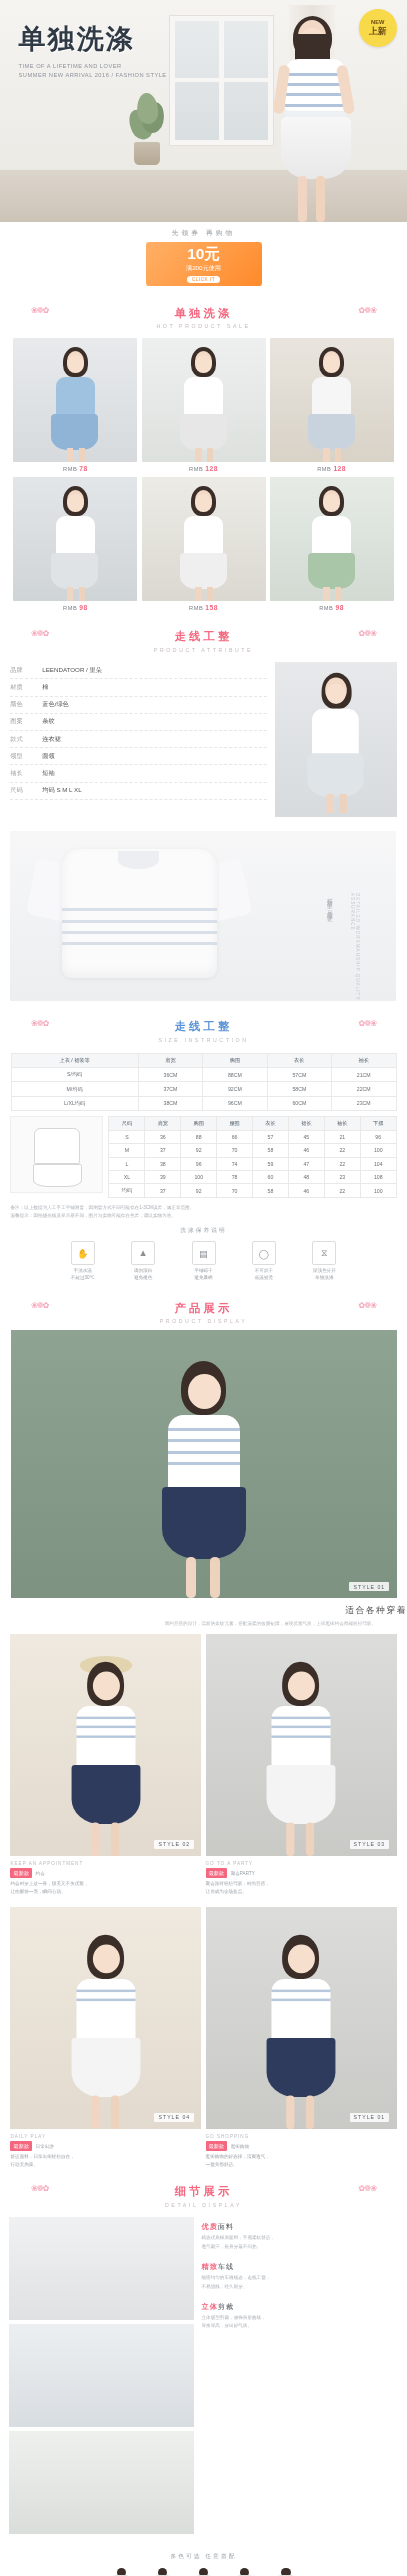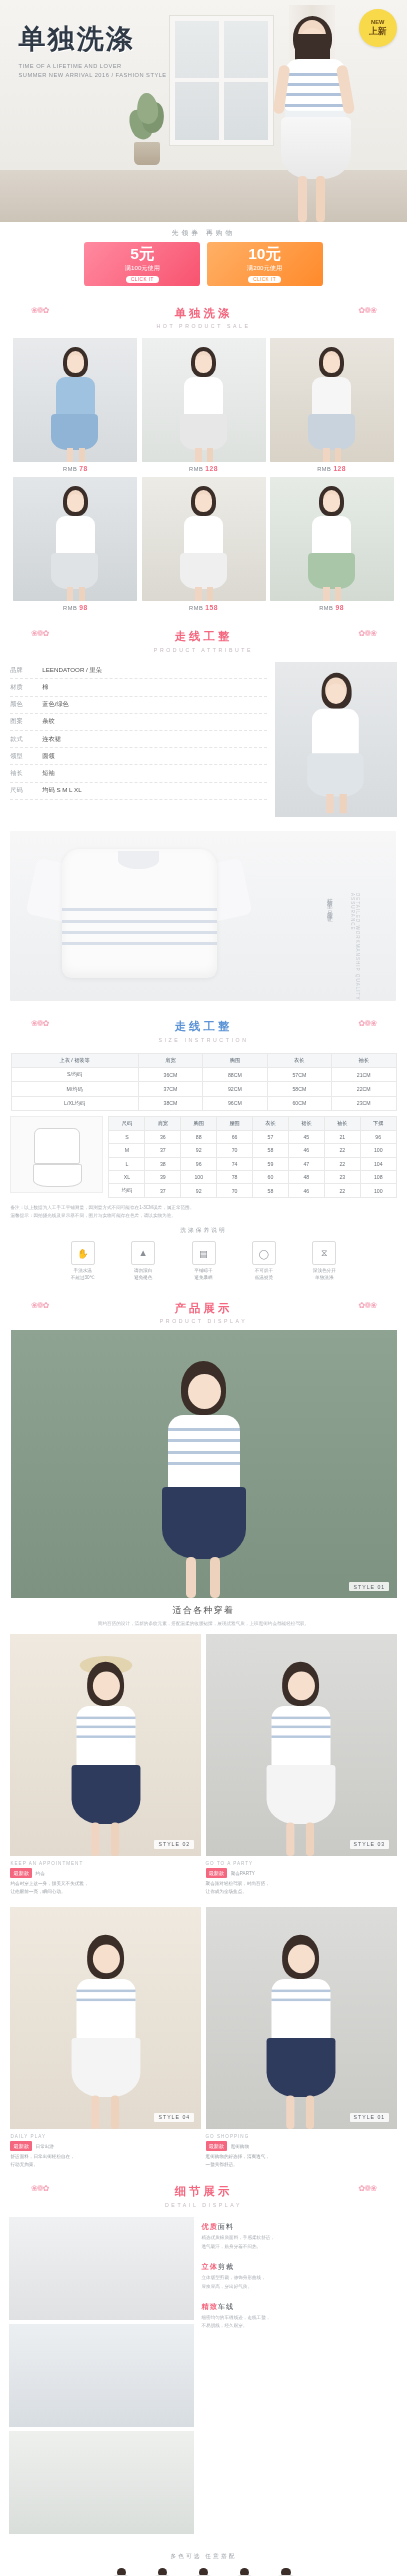--- a/index.html
+++ b/index.html
@@ -225,21 +225,21 @@
   .big-model .bm-hair { position:absolute; left:49px; top:0; width:45px; height:54px; border-radius:50% 50% 42% 42%; background:#3b2e29;}
   .big-model .bm-face { position:absolute; left:56px; top:12.4px; width:33px; height:35px; border-radius:50%; background:#f6e0cd;}
   .big-model .bm-hat { position:absolute; left:40px; top:-7.2px; width:64px; height:23px; border-radius:50%; background:#e3d4b0;}
   .big-model .bm-top { position:absolute; left:36px; top:54px; width:72px; height:75px; background:#fff; border-radius:15.5px 15.5px 4.1px 4.1px;}
   .big-model .bm-st { position:absolute; left:36px; width:72px; height:3.1px; background:#6f91bb; opacity:.5;}
   .big-model .bm-skirt { position:absolute; left:30px; top:126px; width:84px; height:72px; background:#2f3b5c; border-radius:4.1px 4.1px 42% 42%;}
   .big-model .bm-skirt.white { background:#f4f4f4;}
   .big-model .bm-legL { position:absolute; left:54px; top:196px; width:10.3px; height:41px; background:#f0d6c2; border-radius:4.6px;}
   .big-model .bm-legR { position:absolute; left:78px; top:196px; width:10.3px; height:41px; background:#edd2bd; border-radius:4.6px;}
 
-  .bp-caption-bar { padding:6.2px 0 2.1px; text-align:center;}
+  .bp-caption-bar { padding:6.2px 0 2.1px; text-align:right;}
   .bp-caption-bar .t { font-size:8.8px; color:#555; letter-spacing:1.5px;}
   .bp-caption-bar .d { font-size:4.6px; color:#aeb3b8; line-height:1.8; padding:3.1px 31px 0;}
 
   .duo { display:flex; gap:4.1px; justify-content:center; padding:4.1px 9.3px;}
   .duo .half { width:191px; height:222px; position:relative; overflow:hidden;}
   .duo-cap { display:flex; gap:4.1px; justify-content:center; padding:1px 9.3px 7.2px;}
   .duo-cap .half { width:191px; }
   .duo-cap .en { font-size:4.6px; color:#b6bbc0; letter-spacing:1px;}
   .duo-cap .cn { font-size:4.6px; color:#9aa0a6; line-height:1.7; margin-top:2.1px;}
   .duo-cap .badge { display:inline-block; background:#f4677f; color:#fff; font-size:5.2px; padding:0.5px 3.1px; border-radius:1px; margin-right:2.1px;}
@@ -306,25 +306,20 @@
     </div>
 
     <div class="hero-badge">
       <span>NEW</span>
       <span class="big">上新</span>
     </div>
   </div>
 
   <div class="coupon-head">先领券  再购物</div>
   <div class="coupons">
-    <div class="coupon c1">
-      <div class="amt">5元</div>
-      <div class="cond">满100元使用</div>
-      <div class="click">CLICK IT</div>
-    </div>
     <div class="coupon c2">
       <div class="amt">10元</div>
       <div class="cond">满200元使用</div>
       <div class="click">CLICK IT</div>
     </div>
   </div>
 
   <div class="sec-title">
     <span class="floral-l">❀❁✿</span>
     <span class="cn">单独洗涤</span>
@@ -820,31 +815,31 @@
     <div class="col-txt">
       <div class="detail-block">
         <div class="bt">
           <b>优质</b><span>面料</span>
         </div>
         <div class="bd" style="white-space:pre-line">精选优质棉质面料，手感柔软舒适，
 透气吸汗，贴身穿着不闷热。</div>
       </div>
       <div class="detail-block">
         <div class="bt">
+          <b>精致</b><span>车线</span>
+        </div>
+        <div class="bd" style="white-space:pre-line">细密均匀的车缝线迹，走线工整，
+不易脱线，经久耐穿。</div>
+      </div>
+      <div class="detail-block">
+        <div class="bt">
           <b>立体</b><span>剪裁</span>
         </div>
         <div class="bd" style="white-space:pre-line">立体版型剪裁，修饰身形曲线，
 显瘦显高，穿出好气质。</div>
-      </div>
-      <div class="detail-block">
-        <div class="bt">
-          <b>精致</b><span>车线</span>
-        </div>
-        <div class="bd" style="white-space:pre-line">细密均匀的车缝线迹，走线工整，
-不易脱线，经久耐穿。</div>
       </div>
     </div>
   </div>
 
   <div class="icon-note-title">多色可选 任意搭配</div>
   <div class="color-row">
     <div class="color-item">
       <div class="fig">
           <div class="chead"></div>
           <div class="ctop"></div>

